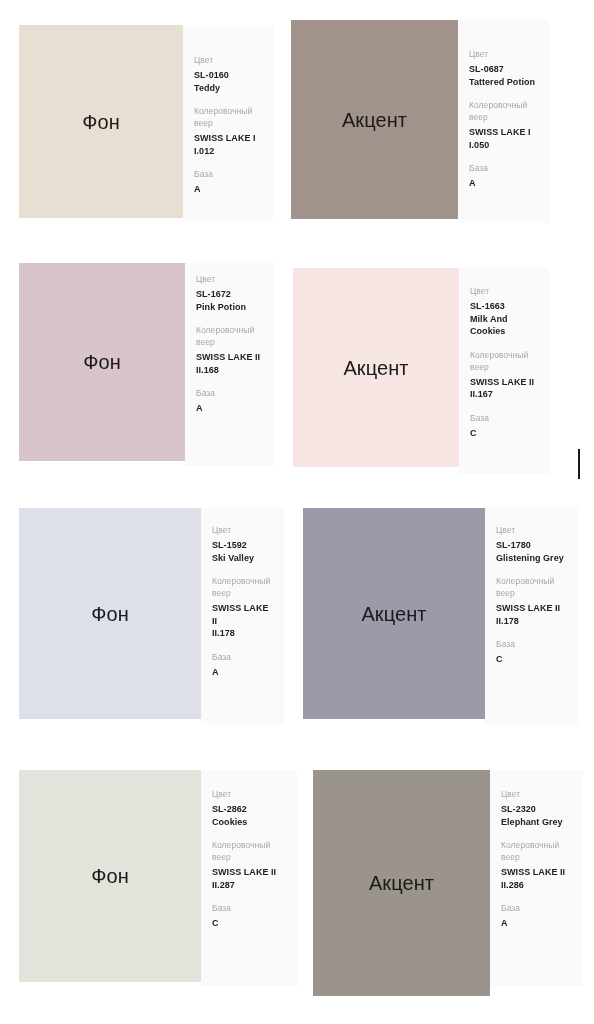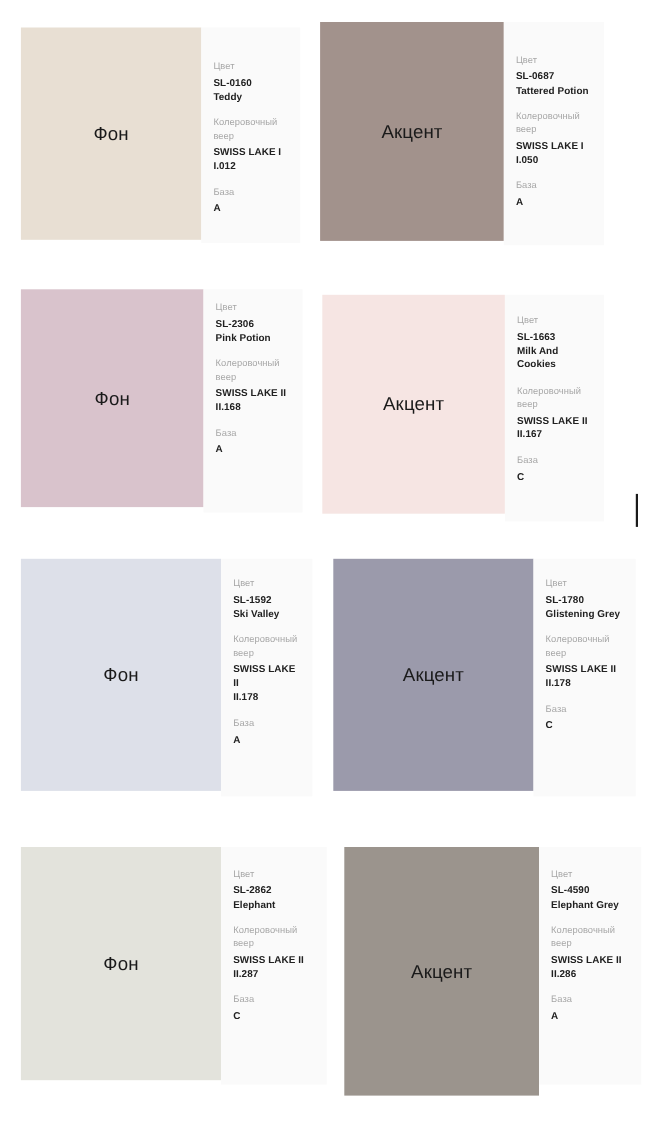--- a/index.html
+++ b/index.html
@@ -31,21 +31,21 @@
 
   .swatch {
     position: relative;
     flex: 0 0 auto;
     display: flex;
     align-items: center;
     justify-content: center;
   }
 
   .swatch-label {
-    font-size: 17px;
+    font-size: 20px;
     line-height: 1;
     color: #1a1a1a;
     font-weight: 400;
     letter-spacing: 0.1px;
     white-space: nowrap;
   }
 
   .info {
     position: relative;
     flex: 0 0 auto;
@@ -174,21 +174,21 @@
     </div>
   </div>
 
   <div class="card card-2">
     <div class="swatch" style="background: rgb(217, 195, 204);">
       <span class="swatch-label">Фон</span>
     </div>
     <div class="info" style="background: rgb(250, 250, 250);">
       <div class="info-group">
         <div class="info-key">Цвет</div>
-        <div class="info-val">SL-2306</div>
+        <div class="info-val">SL-1672</div>
         <div class="info-val">Pink Potion</div>
       </div>
       <div class="info-group">
         <div class="info-key">Колеровочный веер</div>
         <div class="info-val">SWISS LAKE II</div>
         <div class="info-val">II.168</div>
       </div>
       <div class="info-group">
         <div class="info-key">База</div>
         <div class="info-val">A</div>
@@ -263,42 +263,42 @@
   </div>
 
   <div class="card card-6">
     <div class="swatch" style="background: rgb(227, 227, 220);">
       <span class="swatch-label">Фон</span>
     </div>
     <div class="info" style="background: rgb(250, 250, 250);">
       <div class="info-group">
         <div class="info-key">Цвет</div>
         <div class="info-val">SL-2862</div>
-        <div class="info-val">Elephant</div>
+        <div class="info-val">Cookies</div>
       </div>
       <div class="info-group">
         <div class="info-key">Колеровочный веер</div>
         <div class="info-val">SWISS LAKE II</div>
         <div class="info-val">II.287</div>
       </div>
       <div class="info-group">
         <div class="info-key">База</div>
         <div class="info-val">C</div>
       </div>
     </div>
   </div>
 
   <div class="card card-7">
     <div class="swatch" style="background: rgb(155, 148, 141);">
       <span class="swatch-label">Акцент</span>
     </div>
     <div class="info" style="background: rgb(250, 250, 250);">
       <div class="info-group">
         <div class="info-key">Цвет</div>
-        <div class="info-val">SL-4590</div>
+        <div class="info-val">SL-2320</div>
         <div class="info-val">Elephant Grey</div>
       </div>
       <div class="info-group">
         <div class="info-key">Колеровочный веер</div>
         <div class="info-val">SWISS LAKE II</div>
         <div class="info-val">II.286</div>
       </div>
       <div class="info-group">
         <div class="info-key">База</div>
         <div class="info-val">A</div>

